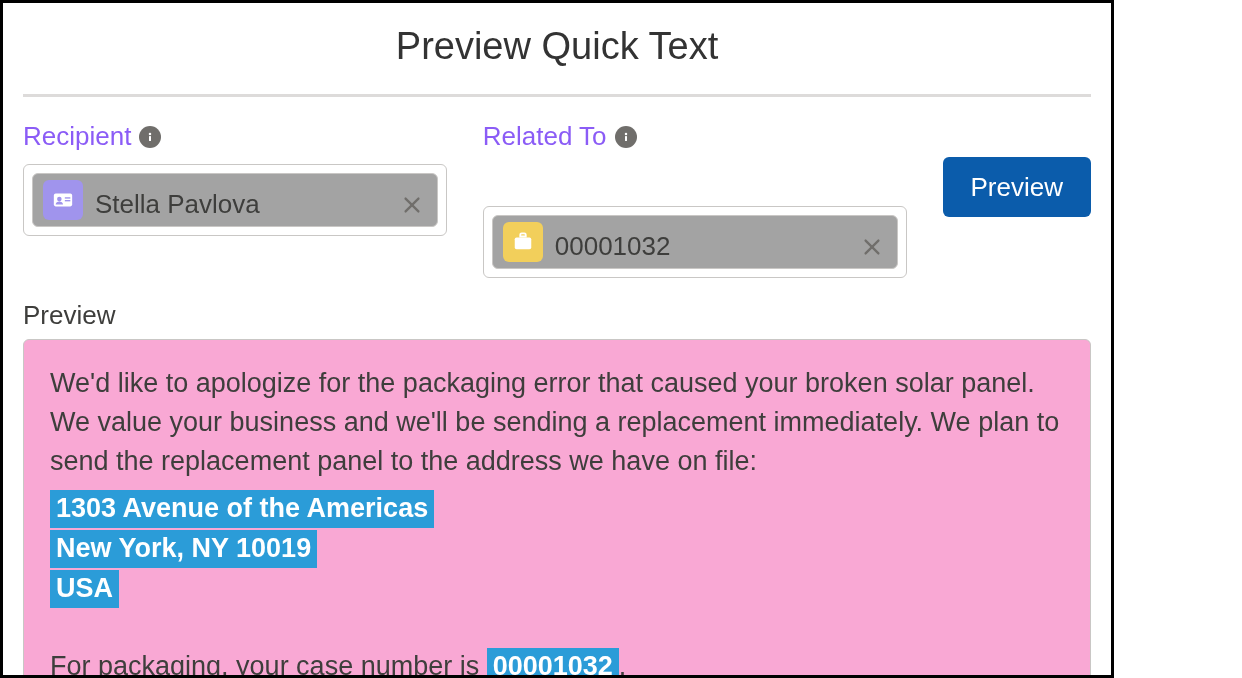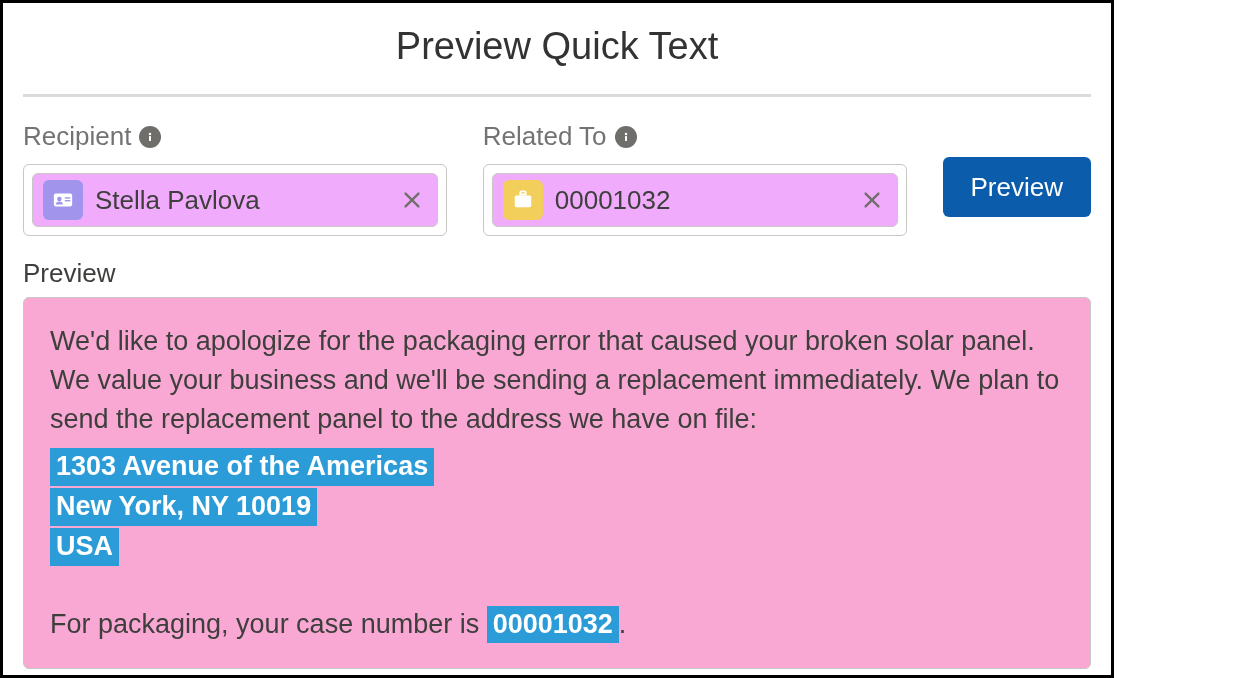--- a/index.html
+++ b/index.html
@@ -48,32 +48,33 @@
       display: flex;
       flex-direction: column;
     }
     
     .form-group.recipient {
       width: 480px;
     }
     
     .form-group.related {
       width: 480px;
+      gap: 42px;
     }
     
     .label-row {
       display: flex;
       align-items: center;
       gap: 8px;
       margin-bottom: 12px;
     }
     
     .field-label {
       font-size: 26px;
-      color: #737373;
+      color: #8b5cf6;
       font-weight: 400;
     }
     
     .info-icon {
       width: 22px;
       height: 22px;
       border-radius: 50%;
       background: #706e6b;
       display: inline-flex;
       align-items: center;
@@ -89,24 +90,24 @@
     .lookup-wrapper {
       border: 1px solid #c9c7c5;
       border-radius: 6px;
       padding: 8px;
     }
     
     .lookup-pill {
       border: 1px solid #c9c7c5;
       border-radius: 6px;
       display: flex;
-      align-items: center;
+      align-items: flex-end;
       padding: 6px 10px;
       gap: 12px;
-      background: #f0abfc;
+      background: #a3a3a3;
     }
     
     .pill-icon {
       width: 40px;
       height: 40px;
       border-radius: 6px;
       display: flex;
       align-items: center;
       justify-content: center;
       flex-shrink: 0;

